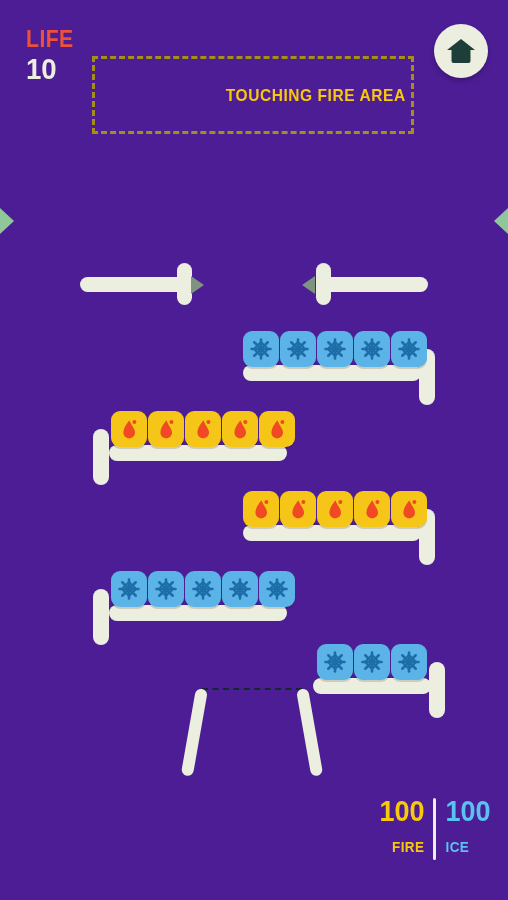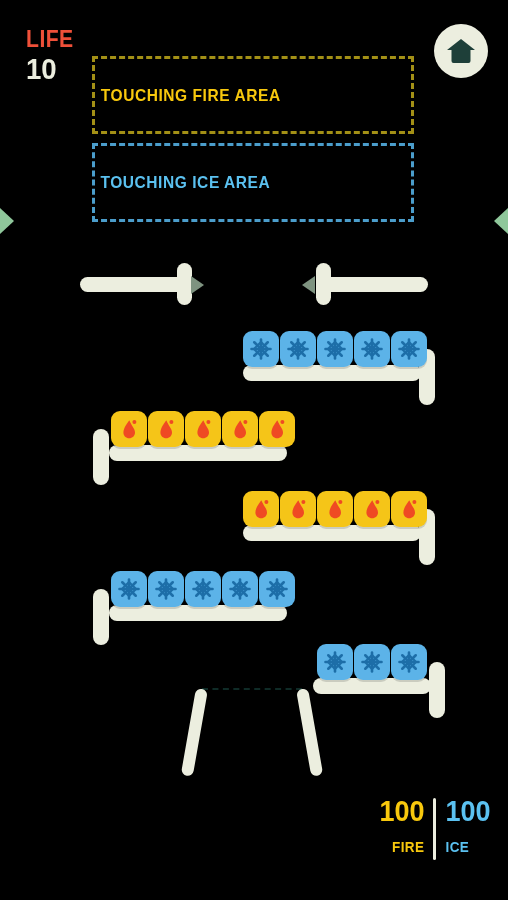--- a/index.html
+++ b/index.html
@@ -4,21 +4,21 @@
 <style>
   * { margin:0; padding:0; box-sizing:border-box; }
   html, body { background:#1e3f39; }
   body {
     width:508px; height:900px;
     position:relative;
     overflow:hidden;
     font-family:"Liberation Sans", sans-serif;
     -webkit-font-smoothing:antialiased;
   }
-  #stage { position:absolute; inset:0; background:#000000; }
+  #stage { position:absolute; inset:0; background:#4c1d95; }
 
   
   .life-box { position:absolute; left:26px; top:28px; }
   .life-label {
     color:#ef5039; font-size:23px; font-weight:bold;
     letter-spacing:0.5px; line-height:1;
     font-family:"Liberation Sans Narrow","Liberation Sans",sans-serif;
     transform:scaleX(0.92); transform-origin:left center;
   }
   .life-value {
@@ -48,21 +48,21 @@
   .side-arrow.right {
     right:0;
     border-top:13px solid transparent;
     border-bottom:13px solid transparent;
     border-right:14px solid #8fc79b;
   }
 
   
   .zone {
     position:absolute; left:92px; width:322px;
-    display:flex; align-items:center; justify-content:flex-start;
+    display:flex; align-items:center; justify-content:flex-end;
   }
   .zone-label {
     font-weight:bold; font-size:16.5px; letter-spacing:0.6px;
     font-family:"Liberation Sans Narrow","Liberation Sans",sans-serif;
     transform:scaleX(0.94);
   }
   #zone-fire {
     top:56px; height:78px;
     border:3px dashed #a39016;
   }
@@ -183,23 +183,20 @@
         <path d="M15 2 L29 13 L24.5 13 L24.5 24 Q24.5 26 22.5 26 L7.5 26 Q5.5 26 5.5 24 L5.5 13 L1 13 Z" fill="#1e3f39"></path>
       </svg>
     </span>
   </div>
 
   <div class="side-arrow left"></div>
   <div class="side-arrow right"></div>
 
   <div class="zone" id="zone-fire">
     <div class="zone-label">TOUCHING FIRE AREA</div>
-  </div>
-  <div class="zone" id="zone-ice">
-    <div class="zone-label">TOUCHING ICE AREA</div>
   </div>
 
   <div class="gate">
     <div class="gate-bar" id="gate-left">
       <div class="gate-arm"></div>
       <div class="gate-stem"></div>
       <div class="gate-tip"></div>
     </div>
     <div class="gate-bar" id="gate-right">
       <div class="gate-arm"></div>

